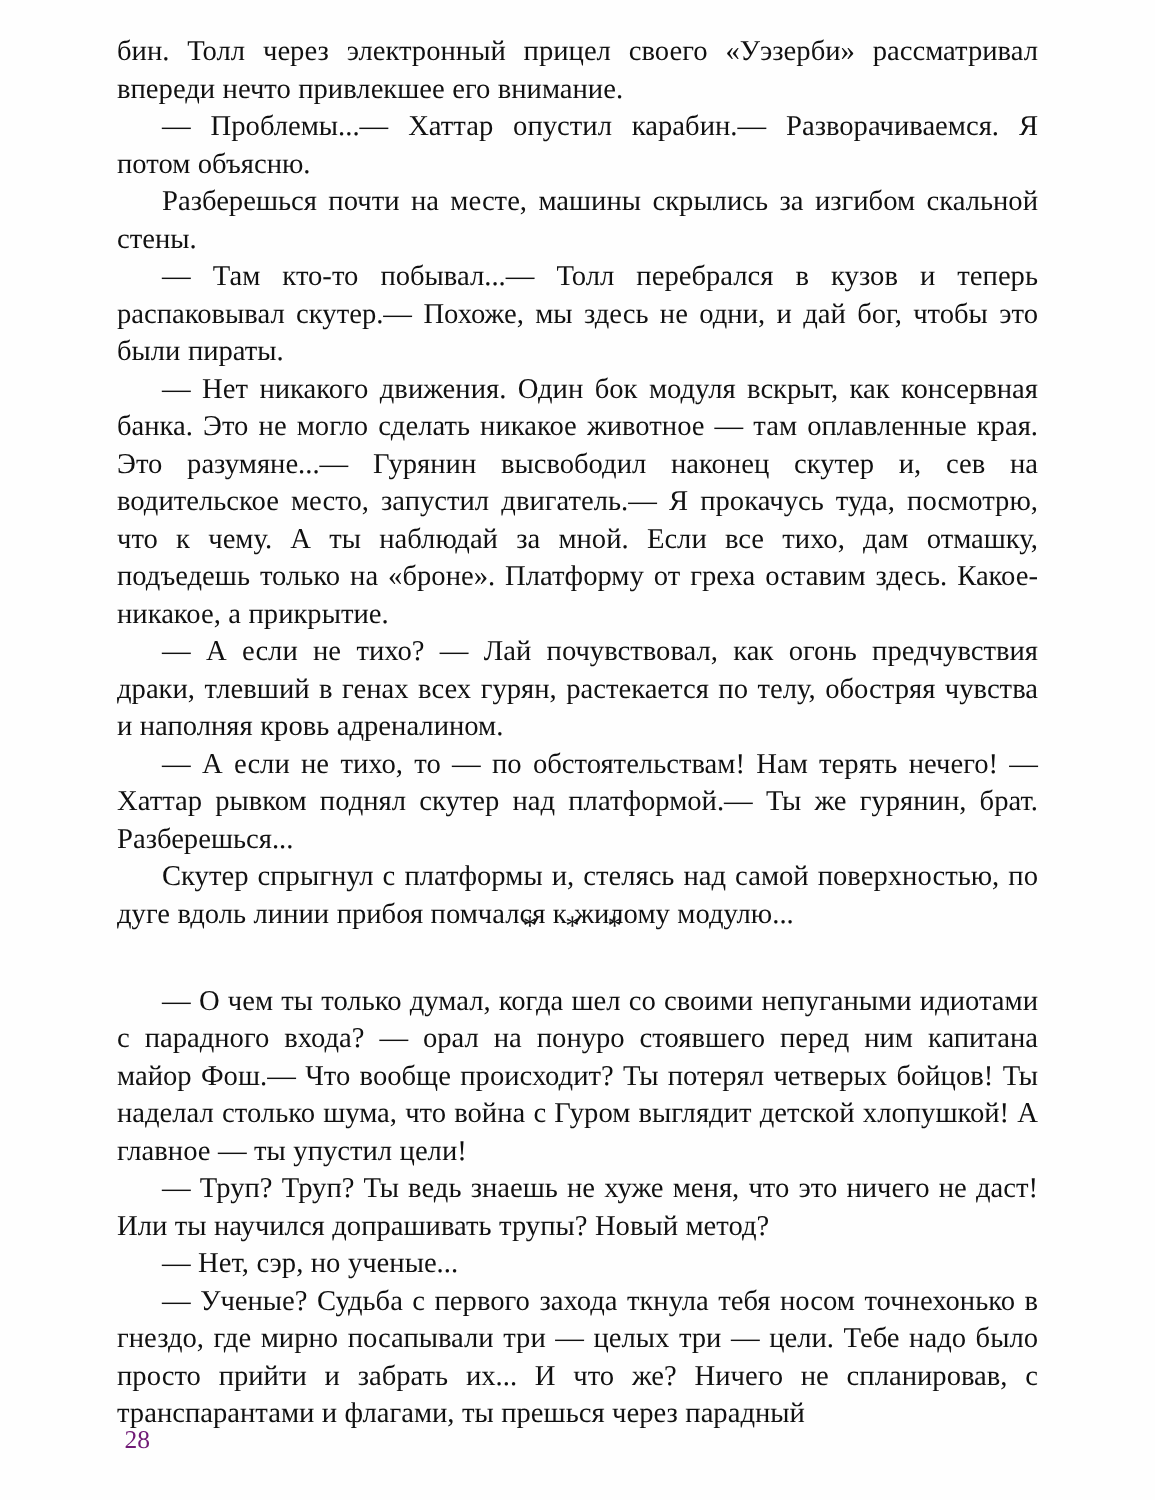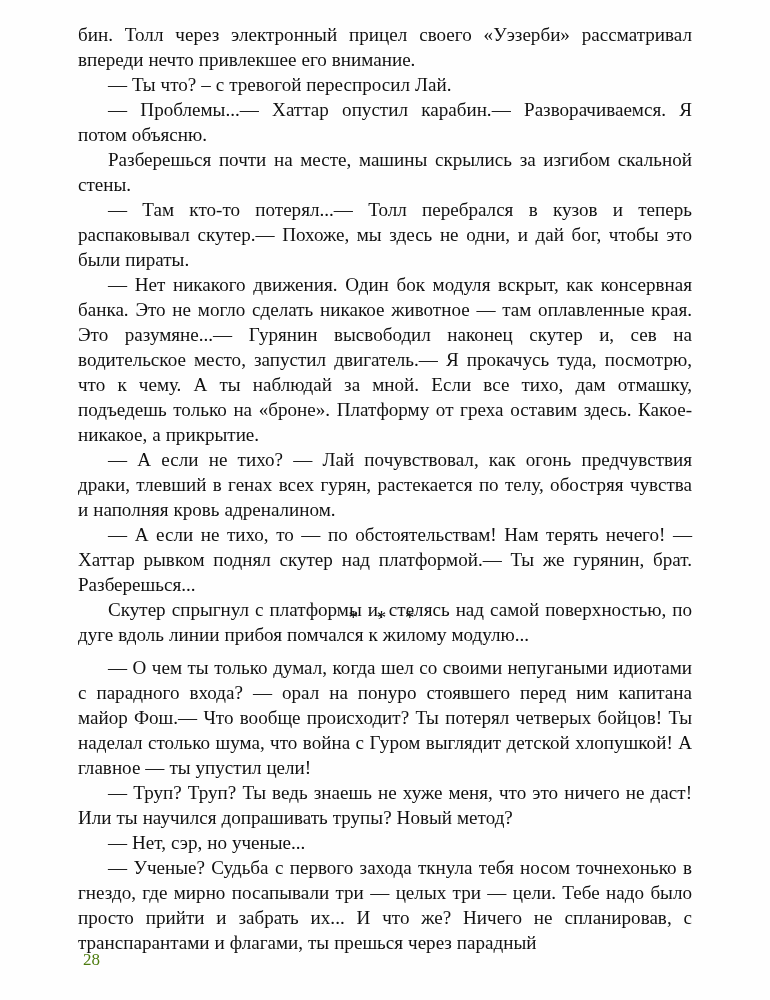--- a/index.html
+++ b/index.html
@@ -71,21 +71,21 @@
     top: 655px;
     width: 614px;
   }
 
   .folio {
     position: absolute;
     left: 83px;
     top: 950px;
     font-size: 17px;
     line-height: 20px;
-    color: #4d7c0f;
+    color: #701a75;
   }
 
   
   .scan-tint {
     position: absolute;
     left: 0; top: 0;
     width: 770px; height: 1000px;
     background: #ffffff;
     opacity: 0.0;
     pointer-events: none;
@@ -93,24 +93,23 @@
 </style>
 </head>
 <body>
 
 <div class="page">
 
   <div class="scan-tint"></div>
 
   <div class="text-block">
     <p class="para noindent">бин. Толл через электронный прицел своего «Уэзерби» рассматривал впереди нечто привлекшее его внимание.</p>
-    <p class="para">— Ты что? – с тревогой переспросил Лай.</p>
     <p class="para">— Проблемы...— Хаттар опустил карабин.— Разворачиваемся. Я потом объясню.</p>
     <p class="para">Разберешься почти на месте, машины скрылись за изгибом скальной стены.</p>
-    <p class="para">— Там кто-то потерял...— Толл перебрался в кузов и теперь распаковывал скутер.— Похоже, мы здесь не одни, и дай бог, чтобы это были пираты.</p>
+    <p class="para">— Там кто-то побывал...— Толл перебрался в кузов и теперь распаковывал скутер.— Похоже, мы здесь не одни, и дай бог, чтобы это были пираты.</p>
     <p class="para">— Нет никакого движения. Один бок модуля вскрыт, как консервная банка. Это не могло сделать никакое животное — там оплавленные края. Это разумяне...— Гурянин высвободил наконец скутер и, сев на водительское место, запустил двигатель.— Я прокачусь туда, посмотрю, что к чему. А ты наблюдай за мной. Если все тихо, дам отмашку, подъедешь только на «броне». Платформу от греха оставим здесь. Какое-никакое, а прикрытие.</p>
     <p class="para">— А если не тихо? — Лай почувствовал, как огонь предчувствия драки, тлевший в генах всех гурян, растекается по телу, обостряя чувства и наполняя кровь адреналином.</p>
     <p class="para">— А если не тихо, то — по обстоятельствам! Нам терять нечего! — Хаттар рывком поднял скутер над платформой.— Ты же гурянин, брат. Разберешься...</p>
     <p class="para">Скутер спрыгнул с платформы и, стелясь над самой поверхностью, по дуге вдоль линии прибоя помчался к жилому модулю...</p>
   </div>
 
   <div class="scene-break">* * *</div>
 
   <div class="block-two">
     <p class="para">— О чем ты только думал, когда шел со своими непугаными идиотами с парадного входа? — орал на понуро стоявшего перед ним капитана майор Фош.— Что вообще происходит? Ты потерял четверых бойцов! Ты наделал столько шума, что война с Гуром выглядит детской хлопушкой! А главное — ты упустил цели!</p>

